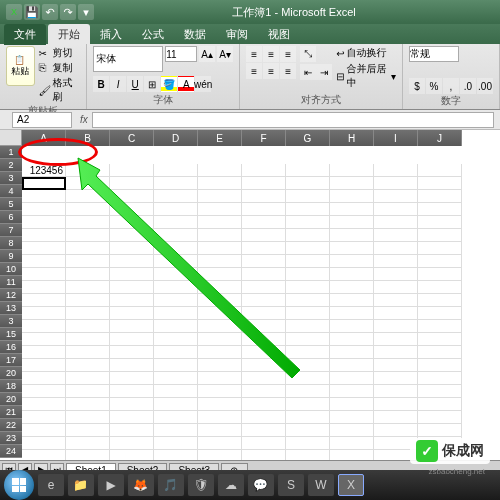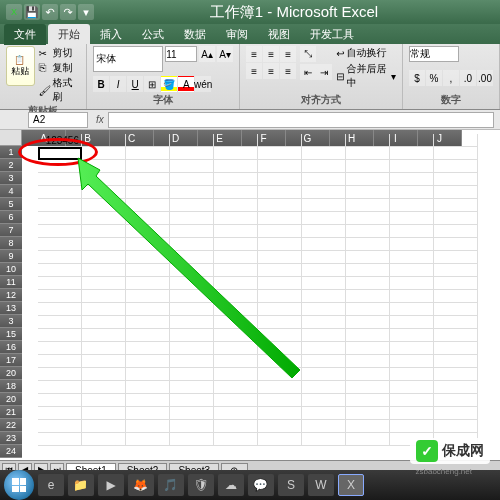--- a/index.html
+++ b/index.html
@@ -1,68 +1,68 @@
 <!DOCTYPE html>
 <html><head>
 <meta charset="utf-8">
 <style>
 *{margin:0;padding:0;box-sizing:border-box;font-family:"Microsoft YaHei",SimSun,Arial,sans-serif;}
 body{width:500px;height:500px;overflow:hidden;background:#e8e8e8;position:relative;}
 .win-title{height:24px;background:linear-gradient(#5a8a6a,#3a6a4a);display:flex;align-items:center;padding:0 6px;color:#fff;font-size:11px;}
 .win-title .qat{display:flex;gap:2px;align-items:center;}
 .qat-btn{width:16px;height:16px;background:rgba(255,255,255,.2);border-radius:2px;display:flex;align-items:center;justify-content:center;}
-.win-title .center{flex:1;text-align:center;font-size:15px;}
+.win-title .center{flex:1;text-align:center;font-size:11px;}
 .ribbon-tabs{height:20px;background:linear-gradient(#4a7a5a,#3a6a4a);display:flex;align-items:flex-start;padding-left:4px;}
 .tab{font-size:11px;color:#fff;padding:3px 10px;cursor:pointer;}
 .tab.file{background:#2a5a3a;border-radius:3px 3px 0 0;margin-right:2px;}
 .tab.active{background:#e8e8e8;color:#333;border-radius:3px 3px 0 0;}
 .ribbon{height:66px;background:linear-gradient(#e8e8e8,#d8d8d8);border-bottom:1px solid #888;display:flex;font-size:10px;}
 .rgroup{border-right:1px solid #bbb;padding:2px 6px;display:flex;flex-direction:column;justify-content:space-between;}
-.rgroup-label{text-align:center;color:#555;font-size:10px;font-weight:bold;}
+.rgroup-label{text-align:center;color:#555;font-size:10px;}
 .rgroup-body{display:flex;gap:4px;align-items:flex-start;flex:1;}
 .paste-big{width:30px;height:40px;background:linear-gradient(#fff,#ffd);border:1px solid #cc9;border-radius:3px;display:flex;flex-direction:column;align-items:center;justify-content:center;font-size:9px;}
 .clip-side{display:flex;flex-direction:column;gap:1px;font-size:10px;}
 .clip-side span{display:flex;align-items:center;gap:2px;}
 .mini-icon{width:12px;height:12px;display:inline-block;}
 .font-sel{border:1px solid #aaa;background:#fff;font-size:10px;width:70px;height:16px;padding:12px 2px;}
 .size-sel{border:1px solid #aaa;background:#fff;font-size:10px;width:32px;height:16px;}
 .btn-row{display:flex;gap:1px;margin-top:2px;}
 .rb{width:16px;height:16px;border:1px solid transparent;display:flex;align-items:center;justify-content:center;font-size:10px;background:rgba(255,255,255,.3);cursor:pointer;}
 .align-grid{display:grid;grid-template-columns:repeat(3,16px);gap:1px;}
 .chk{font-size:10px;display:flex;align-items:center;gap:2px;}
 .num-sel{border:1px solid #aaa;background:#fff;font-size:10px;width:50px;height:16px;}
 .namebox-row{height:20px;background:#e8e8e8;border-bottom:1px solid #bbb;display:flex;align-items:center;}
-.namebox{width:60px;height:16px;border:1px solid #aaa;background:#fff;margin-left:28px;font-size:10px;padding:0 4px;display:flex;align-items:center;}
+.namebox{width:60px;height:16px;border:1px solid #aaa;background:#fff;margin-left:12px;font-size:10px;padding:0 4px;display:flex;align-items:center;}
 .fx-area{display:flex;align-items:center;margin-left:8px;}
 .fx{font-style:italic;font-size:10px;color:#555;margin-right:4px;}
 .formula-bar{flex:1;height:16px;border:1px solid #aaa;background:#fff;margin-right:6px;}
 .grid-wrap{position:relative;height:330px;overflow:hidden;background:#fff;}
 .selall{position:absolute;left:0;top:0;width:22px;height:16px;background:#e0e0e0;border-right:1px solid #999;border-bottom:1px solid #999;}
 .col-hdrs{position:absolute;left:22px;top:0;height:16px;display:flex;}
 .ch{width:44px;height:16px;background:linear-gradient(#707070,#585858);color:#fff;font-size:10px;border-right:1px solid #888;display:flex;align-items:center;justify-content:center;cursor:pointer;}
 .row-hdrs{position:absolute;left:0;top:16px;width:22px;}
 .rh{height:13px;width:22px;background:linear-gradient(#707070,#585858);color:#fff;font-size:9px;border-bottom:1px solid #888;display:flex;align-items:center;justify-content:center;cursor:pointer;}
-.cells{position:absolute;left:22px;top:4px;padding-left:16px;}
+.cells{position:absolute;left:22px;top:34px;}
 .crow{display:flex;}
 .cell{width:44px;height:13px;border-right:1px solid #ddd;border-bottom:1px solid #ddd;font-size:10px;padding:0 2px;display:flex;align-items:center;justify-content:flex-end;}
 .cell.sel{border:2px solid #000;height:13px;}
 .status-bar{height:18px;background:linear-gradient(#5a8a6a,#3a6a4a);display:flex;align-items:center;font-size:10px;color:#fff;padding:0 6px;}
 .sheet-tabs{height:18px;background:#d0d0d0;border-top:1px solid #888;display:flex;align-items:center;font-size:10px;}
 .nav-btn{width:14px;height:14px;border:1px solid #888;background:#e0e0e0;margin-left:2px;display:flex;align-items:center;justify-content:center;cursor:pointer;font-size:8px;}
 .stab{padding:1px 8px;background:#fff;border:1px solid #888;border-bottom:none;margin-left:2px;cursor:pointer;font-size:10px;}
 .stab.inactive{background:#ddd;}
 .taskbar{position:absolute;bottom:0;left:0;right:0;height:30px;background:linear-gradient(#3a3a3a,#1a1a1a);display:flex;align-items:center;padding:0 4px;gap:4px;}
 .start-btn{width:30px;height:30px;border-radius:50%;background:radial-gradient(circle at 40% 40%,#8cf,#058);display:flex;align-items:center;justify-content:center;cursor:pointer;}
 .win-logo{width:14px;height:14px;display:grid;grid-template-columns:1fr 1fr;gap:1px;}
 .win-logo span{background:#fff;}
 .tb-icon{width:26px;height:22px;background:#444;border-radius:2px;cursor:pointer;display:flex;align-items:center;justify-content:center;color:#ccc;font-size:12px;}
 .tb-icon.active{background:#666;border:1px solid #8af;}
 .watermark{position:absolute;right:10px;bottom:36px;display:flex;align-items:center;background:rgba(255,255,255,.9);border-radius:4px;padding:2px 6px;font-size:14px;color:#333;font-weight:bold;gap:4px;}
 .wm-badge{width:22px;height:22px;background:#3c3;border-radius:4px;display:flex;align-items:center;justify-content:center;color:#fff;font-size:14px;}
-.wm-sub{position:absolute;right:28px;bottom:24px;font-size:8px;color:#888;margin-top:16px;}
+.wm-sub{position:absolute;right:15px;bottom:24px;font-size:8px;color:#888;margin-top:16px;}
 .annot-ellipse{position:absolute;left:18px;top:138px;width:80px;height:28px;border:3px solid #e00;border-radius:50%;pointer-events:none;}
 .annot-arrow{position:absolute;pointer-events:none;}
 </style>
 </head>
 <body>
 
 <div class="win-title">
   <div class="qat">
     <div class="qat-btn">
         <span style="color:#3c3;font-size:9px">X</span>
@@ -78,21 +78,20 @@
 </div>
 
 <div class="ribbon-tabs">
   <div class="tab file">文件</div>
   <div class="tab active">开始</div>
   <div class="tab">插入</div>
   <div class="tab">公式</div>
   <div class="tab">数据</div>
   <div class="tab">审阅</div>
   <div class="tab">视图</div>
-  <div class="tab">开发工具</div>
 </div>
 
 <div class="ribbon">
   <div class="rgroup">
     <div class="rgroup-body">
       <div class="paste-big">
         <span>📋</span>
         <span>粘贴</span>
       </div>
       <div class="clip-side">
@@ -164,21 +163,21 @@
             <span>↩</span>
             <span>自动换行</span>
           </div>
         <div class="chk"><span>⊟</span><span>合并后居中</span> ▾</div>
       </div>
     </div>
     <div class="rgroup-label">对齐方式</div>
   </div>
 
   <div class="rgroup">
-    <div class="rgroup-body" style="flex-direction:column;gap:6px">
+    <div class="rgroup-body" style="flex-direction:column;gap:14px">
       <input class="num-sel" value="常规" style="">
       <div class="btn-row">
         <div class="rb">$</div>
         <div class="rb">%</div>
         <div class="rb">,</div>
         <div class="rb">.0</div>
         <div class="rb">.00</div>
       </div>
     </div>
     <div class="rgroup-label">数字</div>

